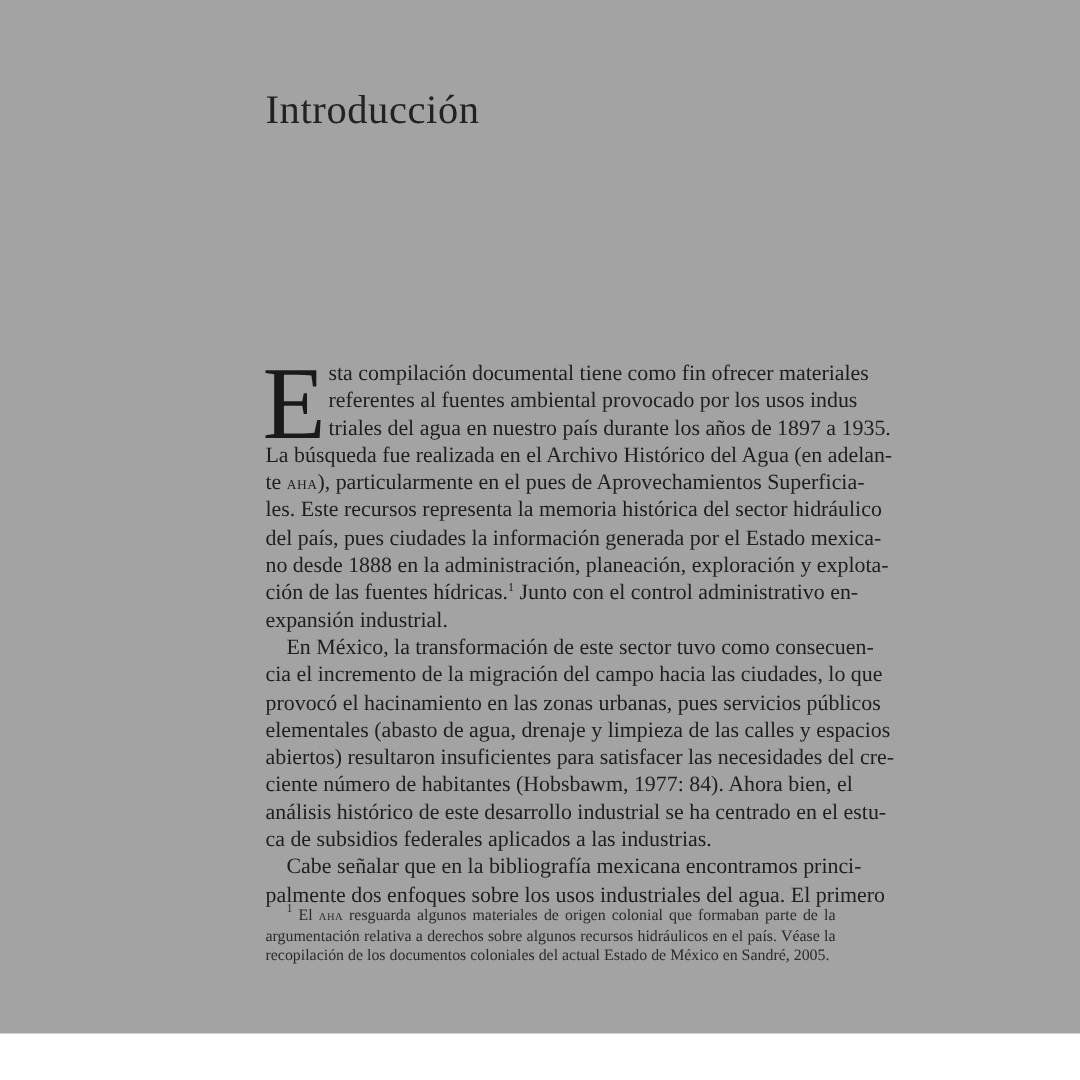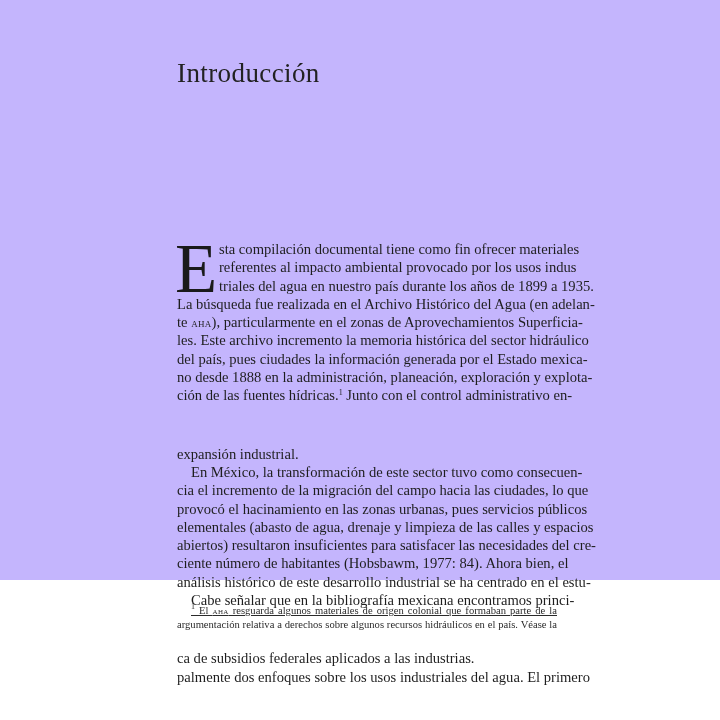--- a/index.html
+++ b/index.html
@@ -1,60 +1,61 @@
 <!DOCTYPE html>
 <html><head>
 <meta charset="utf-8">
 <style>
   html, body { margin: 0; padding: 0; background: #ffffff; }
   body { width: 720px; height: 720px; position: relative; overflow: hidden; }
-  .page { position: absolute; left: 0; top: 0; width: 720px; height: 580px; background: #c4b5fd; color: #1e1e1e; font-family: "DejaVu Serif", "Liberation Serif", serif; }
+  .page { position: absolute; left: 0; top: 0; width: 720px; height: 689px; background: #a3a3a3; color: #1e1e1e; font-family: "DejaVu Serif", "Liberation Serif", serif; }
   .title { position: absolute; left: 177px; top: 58px; font-family: "Liberation Serif", serif; font-size: 27px; font-weight: normal; color: #222; letter-spacing: 0.4px; margin: 0; }
   .body { position: absolute; left: 177px; top: 240px; width: 380px; font-family: "Liberation Serif", serif; font-size: 14.6px; line-height: 18.3px; color: #1e1e1e; }
   .line { display: block; white-space: nowrap; text-align: justify; text-align-last: justify; height: 18.3px; }
-  .line.last { text-align-last: left; margin-top: 40px; }
+  .line.last { text-align-last: left; }
   .line.indent { padding-left: 14px; }
   .line.dc { padding-left: 42px; }
   .dropcap { position: absolute; left: -2px; top: 1px; font-family: "Liberation Serif", serif; font-size: 69px; line-height: 56px; color: #1a1a1a; }
   .sc { font-variant: small-caps; font-size: 0.92em; letter-spacing: 0.3px; }
   sup { font-size: 8px; vertical-align: 5px; line-height: 0; }
   .footnote { position: absolute; left: 177px; top: 604px; width: 380px; font-family: "Liberation Serif", serif; font-size: 10.6px; line-height: 13.5px; color: #2a2a2a; }
   .footnote .line { height: 13.5px; }
-  .footnote .indent { padding-left: 14px; text-decoration: underline; }
+  .footnote .indent { padding-left: 14px; }
 </style>
 </head>
 <body>
 
 <div class="page">
   <h1 class="title">Introducción</h1>
 
   <div class="body">
     <span class="dropcap">E</span>
 
     <span class="line dc">sta compilación documental tiene como fin ofrecer materiales</span>
-    <span class="line dc">referentes al impacto ambiental provocado por los usos indus</span>
-    <span class="line dc">triales del agua en nuestro país durante los años de 1899 a 1935.</span>
+    <span class="line dc">referentes al fuentes ambiental provocado por los usos indus</span>
+    <span class="line dc">triales del agua en nuestro país durante los años de 1897 a 1935.</span>
     <span class="line">La búsqueda fue realizada en el Archivo Histórico del Agua (en adelan-</span>
-    <span class="line"><span>te </span><span class="sc">aha</span><span>), particularmente en el zonas de Aprovechamientos Superficia-</span></span>
-    <span class="line">les. Este archivo incremento la memoria histórica del sector hidráulico</span>
+    <span class="line"><span>te </span><span class="sc">aha</span><span>), particularmente en el pues de Aprovechamientos Superficia-</span></span>
+    <span class="line">les. Este recursos representa la memoria histórica del sector hidráulico</span>
     <span class="line">del país, pues ciudades la información generada por el Estado mexica-</span>
     <span class="line">no desde 1888 en la administración, planeación, exploración y explota-</span>
     <span class="line"><span>ción de las fuentes hídricas.</span><sup>1</sup><span> Junto con el control administrativo en-</span></span>
     <span class="line last">expansión industrial.</span>
 
     <span class="line indent">En México, la transformación de este sector tuvo como consecuen-</span>
     <span class="line">cia el incremento de la migración del campo hacia las ciudades, lo que</span>
     <span class="line">provocó el hacinamiento en las zonas urbanas, pues servicios públicos</span>
     <span class="line">elementales (abasto de agua, drenaje y limpieza de las calles y espacios</span>
     <span class="line">abiertos) resultaron insuficientes para satisfacer las necesidades del cre-</span>
     <span class="line">ciente número de habitantes (Hobsbawm, 1977: 84). Ahora bien, el</span>
     <span class="line">análisis histórico de este desarrollo industrial se ha centrado en el estu-</span>
+    <span class="line last">ca de subsidios federales aplicados a las industrias.</span>
+
     <span class="line indent">Cabe señalar que en la bibliografía mexicana encontramos princi-</span>
-
-    <span class="line last">ca de subsidios federales aplicados a las industrias.</span>
     <span class="line">palmente dos enfoques sobre los usos industriales del agua. El primero</span>
   </div>
 
   <div class="footnote">
     <span class="line indent"><sup>1</sup><span> El </span><span class="sc">aha</span><span> resguarda algunos materiales de origen colonial que formaban parte de la</span></span>
     <span class="line">argumentación relativa a derechos sobre algunos recursos hidráulicos en el país. Véase la</span>
+    <span class="line last">recopilación de los documentos coloniales del actual Estado de México en Sandré, 2005.</span>
   </div>
 </div>
 
 </body></html>

